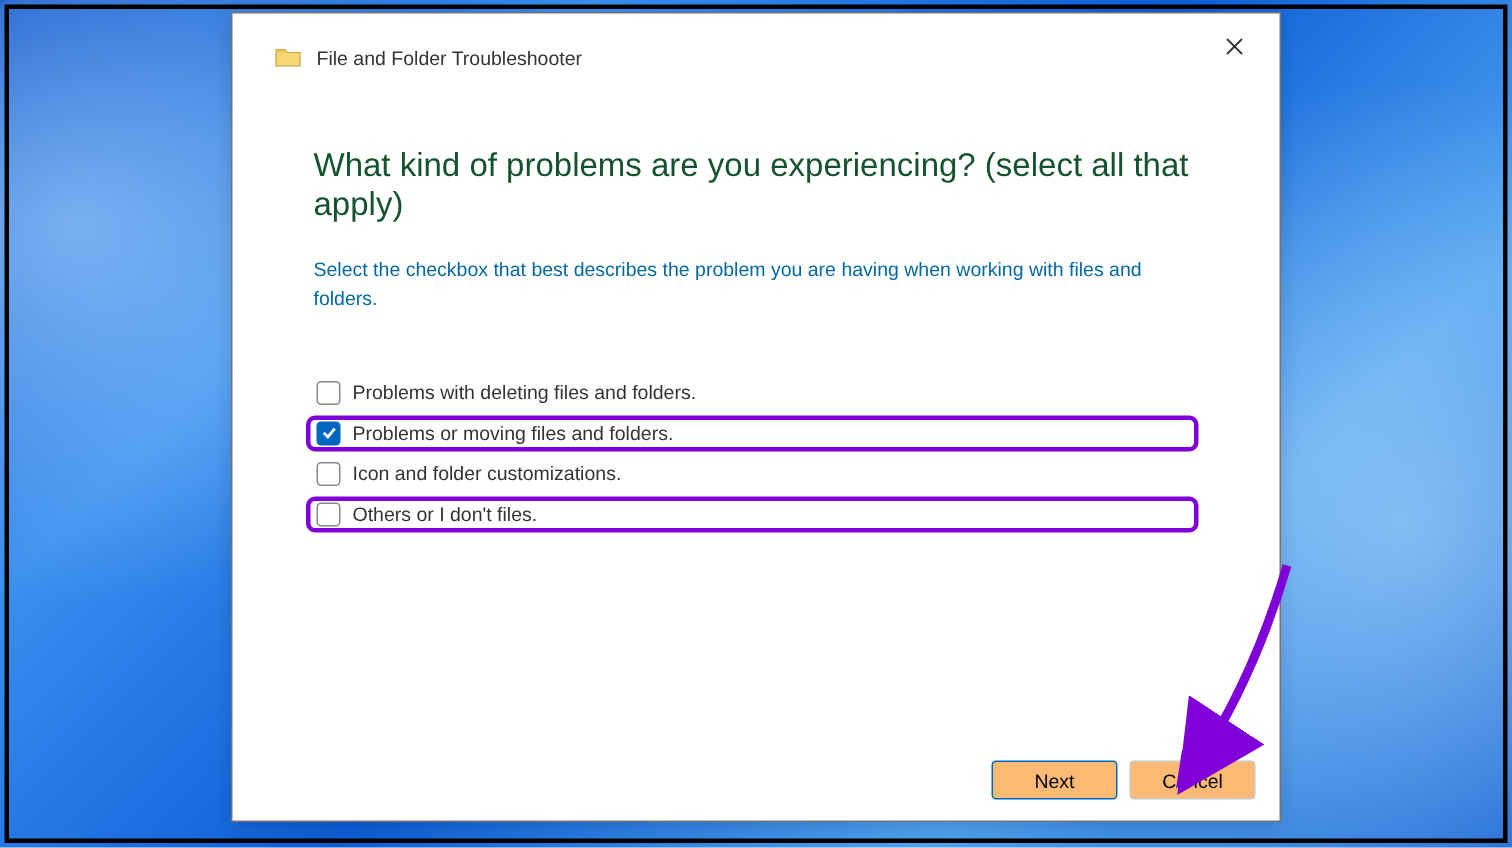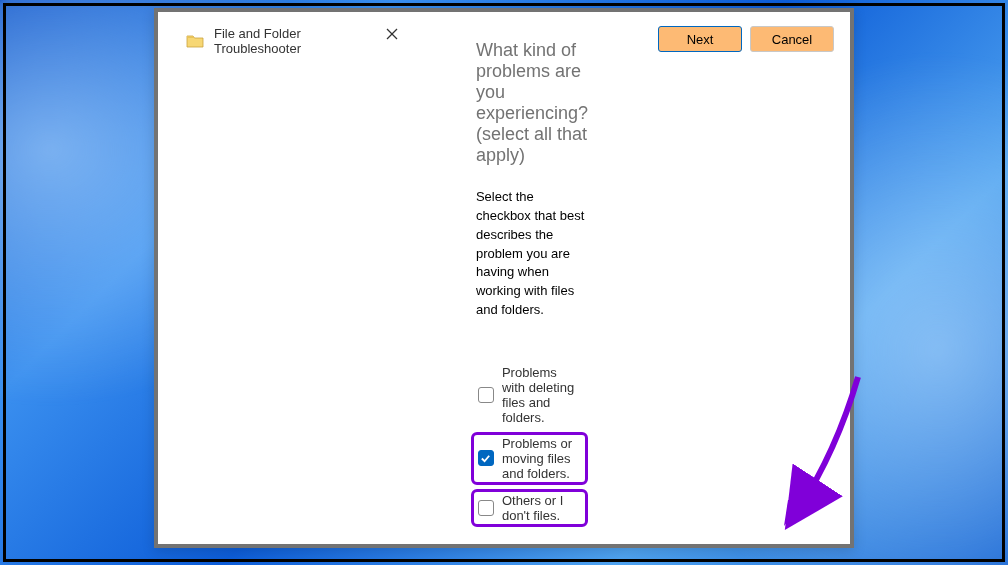--- a/index.html
+++ b/index.html
@@ -46,25 +46,25 @@
       border: 3px solid #000;
       z-index: 5;
     }
     .dialog {
       position: absolute;
       top: 8px;
       left: 154px;
       width: 700px;
       height: 540px;
       background: #ffffff;
-      border: 4px solid #737373;
+      border: 1px solid #737373;
       box-shadow: 0 3px 12px rgba(0,0,0,0.15);
       z-index: 10;
       display: flex;
-      flex-direction: row;
+      flex-direction: column;
     }
     .titlebar {
       display: flex;
       align-items: center;
       padding: 14px 12px 0 28px;
       height: 44px;
     }
     .titlebar-icon svg {
       width: 18px;
       height: 18px;
@@ -88,28 +88,29 @@
     }
     .close-btn svg {
       width: 12px;
       height: 12px;
     }
     .dialog-body {
       padding: 28px 54px 0 54px;
       flex: 1;
     }
     .heading {
-      font-size: 18px;
-      color: #737373;
+      font-size: 22px;
+      color: #14532d;
       font-weight: 400;
       margin-bottom: 22px;
+      margin-top: 16px;
     }
     .subtext {
       font-size: 13px;
-      color: #000000;
+      color: #0369a1;
       line-height: 1.45;
       margin-bottom: 42px;
     }
     .options {
       margin-left: -4px;
     }
     .option-row {
       display: flex;
       align-items: center;
       padding: 3px 6px;
@@ -215,20 +216,24 @@
 
       <div class="option-row highlighted">
         <span class="checkbox checked">
           <svg viewBox="0 0 12 12">
             <polyline points="2,6 5,9 10,3" fill="none" stroke="#fff" stroke-width="2"></polyline>
           </svg>
         </span>
         <span class="option-label">Problems or moving files and folders.</span>
       </div>
 
+      <div class="option-row">
+        <span class="checkbox"></span>
+        <span class="option-label">Icon and folder customizations.</span>
+      </div>
 
       <div class="option-row highlighted">
         <span class="checkbox"></span>
         <span class="option-label">Others or I don't files.</span>
       </div>
 
     </div>
   </div>
 
   <div class="dialog-footer">

